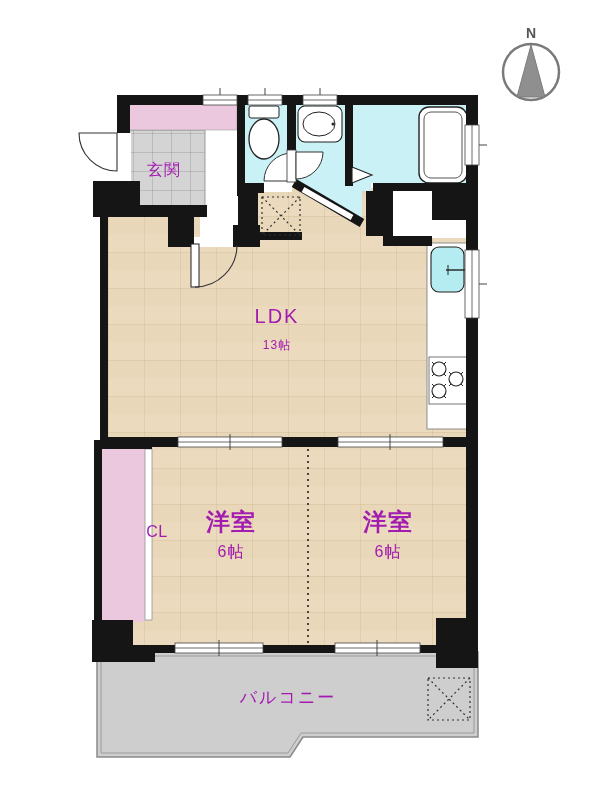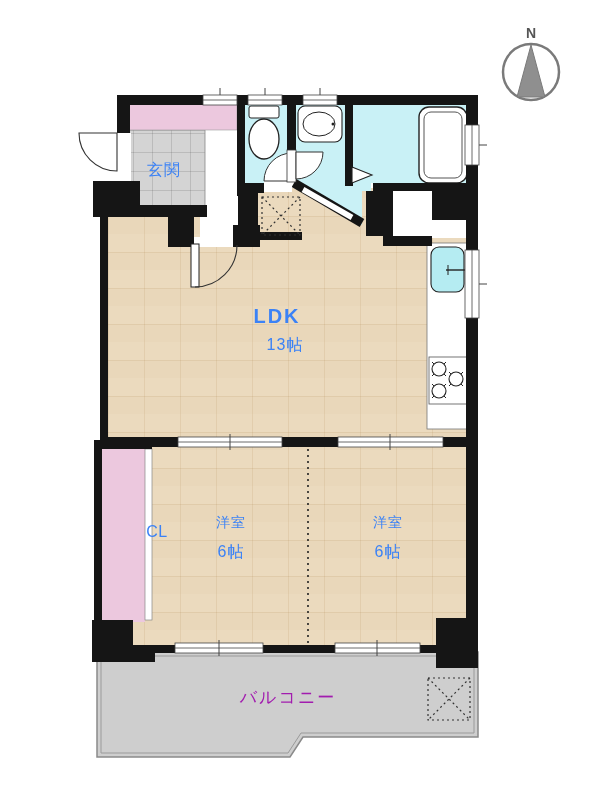--- a/index.html
+++ b/index.html
@@ -1,24 +1,24 @@
 <!DOCTYPE html>
 <html><head>
 <meta charset="utf-8">
 <style>
   html,body{margin:0;padding:0;background:#fff;}
   .page{position:relative;width:601px;height:800px;background:#ffffff;overflow:hidden;
         font-family:"Liberation Sans","DejaVu Sans",sans-serif;}
   svg{position:absolute;left:0;top:0;}
-  .label{position:absolute;transform:translate(-50%,-50%);color:#3b82f6;white-space:nowrap;
+  .label{position:absolute;transform:translate(-50%,-50%);color:#a21caf;white-space:nowrap;
          letter-spacing:1px;line-height:1;}
   .lbl-genkan{font-size:16px;}
-  .lbl-ldk{font-size:20px;letter-spacing:2px;font-weight:bold;}
-  .lbl-ldk-size{font-size:16px;margin-left:8px;}
-  .lbl-room{font-size:14px;}
+  .lbl-ldk{font-size:20px;letter-spacing:2px;}
+  .lbl-ldk-size{font-size:12px;}
+  .lbl-room{font-size:24px;font-weight:bold;}
   .lbl-size{font-size:16px;}
   .lbl-cl{font-size:16px;letter-spacing:0.5px;}
   .lbl-balcony{font-size:17px;letter-spacing:2px;color:#a21caf;}
   .lbl-n{font-size:14px;color:#555;font-weight:bold;letter-spacing:0;}
 </style>
 </head>
 <body>
 
 <div class="page">
 <svg width="601" height="800" viewBox="0 0 601 800">

